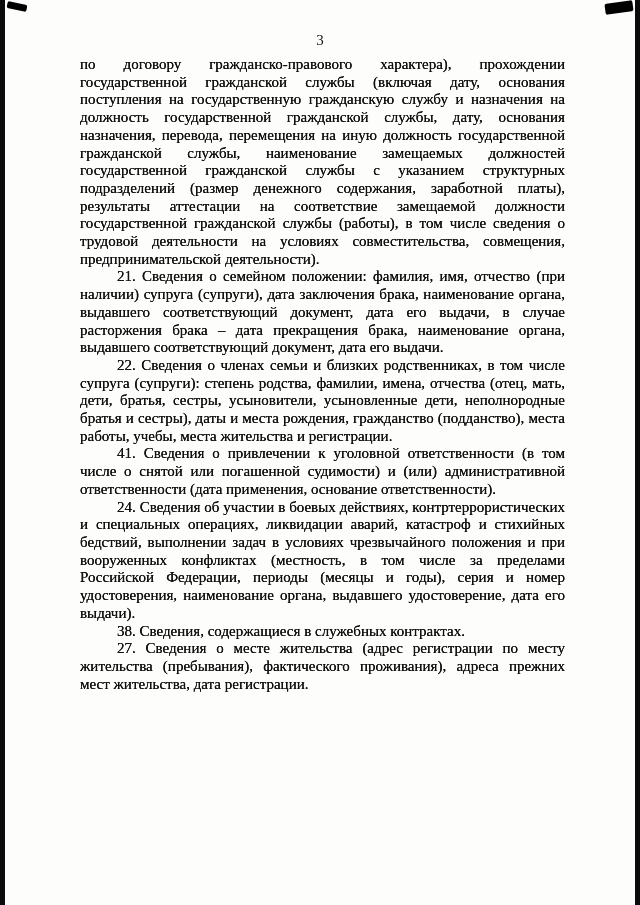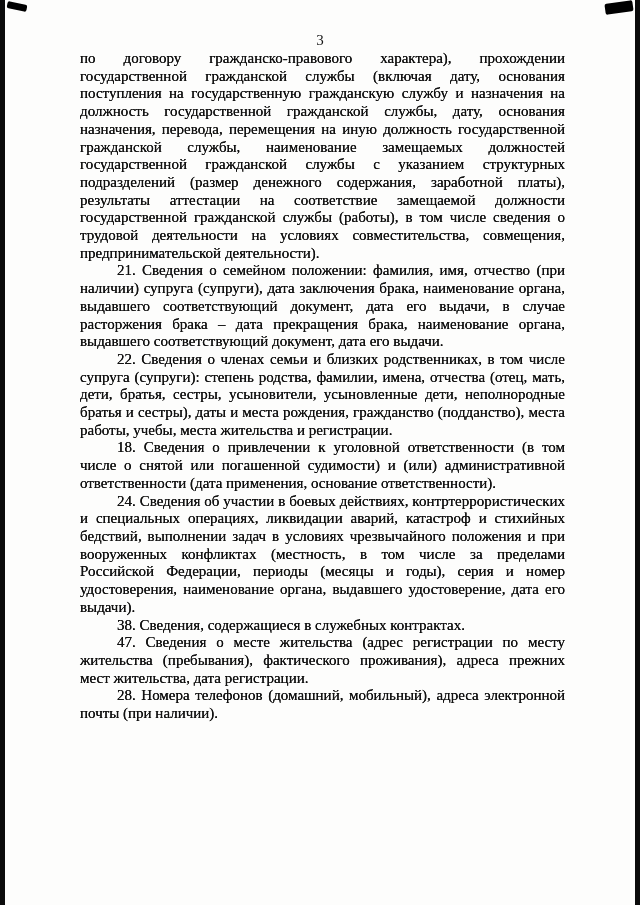--- a/index.html
+++ b/index.html
@@ -26,21 +26,21 @@
   .corner-mark.tl { left: 7px;  top: 3px; width: 20px; height: 7px;  transform: rotate(12deg); }
   .corner-mark.tr { right: 7px; top: 2px; width: 28px; height: 11px; transform: rotate(-8deg); }
 
   .page-number {
     padding-top: 32px;
     text-align: center;
     font-size: 15px;
     color: #161616;
   }
   .content {
-    margin: 1px 75px 0 80px;
+    margin: 7px 75px 0 80px;
     text-align: justify;
     font-size: 15px;
     line-height: 17.7px;
     color: #121212;
     text-shadow: 0 0 0.4px #000;
   }
   .content p { margin: 0; text-indent: 37px; }
   .content p.continuation { text-indent: 0; }
 </style>
 </head>
@@ -52,20 +52,19 @@
   <div class="scan-edge right"></div>
   <div class="corner-mark tl"></div>
   <div class="corner-mark tr"></div>
 
   <div class="page-number">3</div>
 
   <div class="content">
     <p class="continuation">по договору гражданско-правового характера), прохождении государственной гражданской службы (включая дату, основания поступления на государственную гражданскую службу и назначения на должность государственной гражданской службы, дату, основания назначения, перевода, перемещения на иную должность государственной гражданской службы, наименование замещаемых должностей государственной гражданской службы с указанием структурных подразделений (размер денежного содержания, заработной платы), результаты аттестации на соответствие замещаемой должности государственной гражданской службы (работы), в том числе сведения о трудовой деятельности на условиях совместительства, совмещения, предпринимательской деятельности).</p>
     <p>21. Сведения о семейном положении: фамилия, имя, отчество (при наличии) супруга (супруги), дата заключения брака, наименование органа, выдавшего соответствующий документ, дата его выдачи, в случае расторжения брака – дата прекращения брака, наименование органа, выдавшего соответствующий документ, дата его выдачи.</p>
     <p>22. Сведения о членах семьи и близких родственниках, в том числе супруга (супруги): степень родства, фамилии, имена, отчества (отец, мать, дети, братья, сестры, усыновители, усыновленные дети, неполнородные братья и сестры), даты и места рождения, гражданство (подданство), места работы, учебы, места жительства и регистрации.</p>
-    <p>18. Сведения о привлечении к уголовной ответственности (в том числе о снятой или погашенной судимости) и (или) административной ответственности (дата применения, основание ответственности).</p>
+    <p>41. Сведения о привлечении к уголовной ответственности (в том числе о снятой или погашенной судимости) и (или) административной ответственности (дата применения, основание ответственности).</p>
     <p>24. Сведения об участии в боевых действиях, контртеррористических и специальных операциях, ликвидации аварий, катастроф и стихийных бедствий, выполнении задач в условиях чрезвычайного положения и при вооруженных конфликтах (местность, в том числе за пределами Российской Федерации, периоды (месяцы и годы), серия и номер удостоверения, наименование органа, выдавшего удостоверение, дата его выдачи).</p>
     <p>38. Сведения, содержащиеся в служебных контрактах.</p>
-    <p>47. Сведения о месте жительства (адрес регистрации по месту жительства (пребывания), фактического проживания), адреса прежних мест жительства, дата регистрации.</p>
-    <p>28. Номера телефонов (домашний, мобильный), адреса электронной почты (при наличии).</p>
+    <p>27. Сведения о месте жительства (адрес регистрации по месту жительства (пребывания), фактического проживания), адреса прежних мест жительства, дата регистрации.</p>
   </div>
 
 </div>
 
 </body></html>

